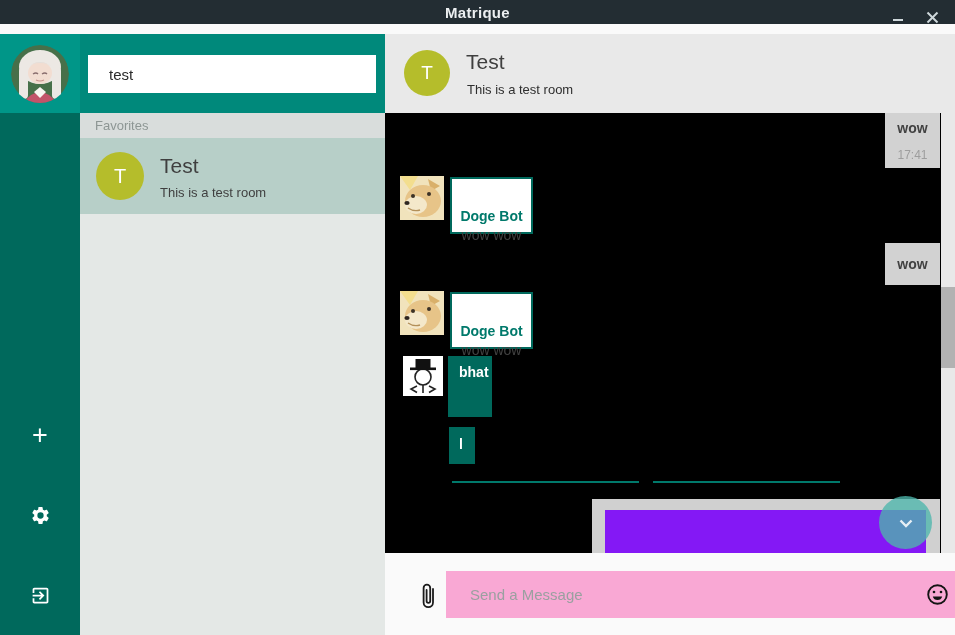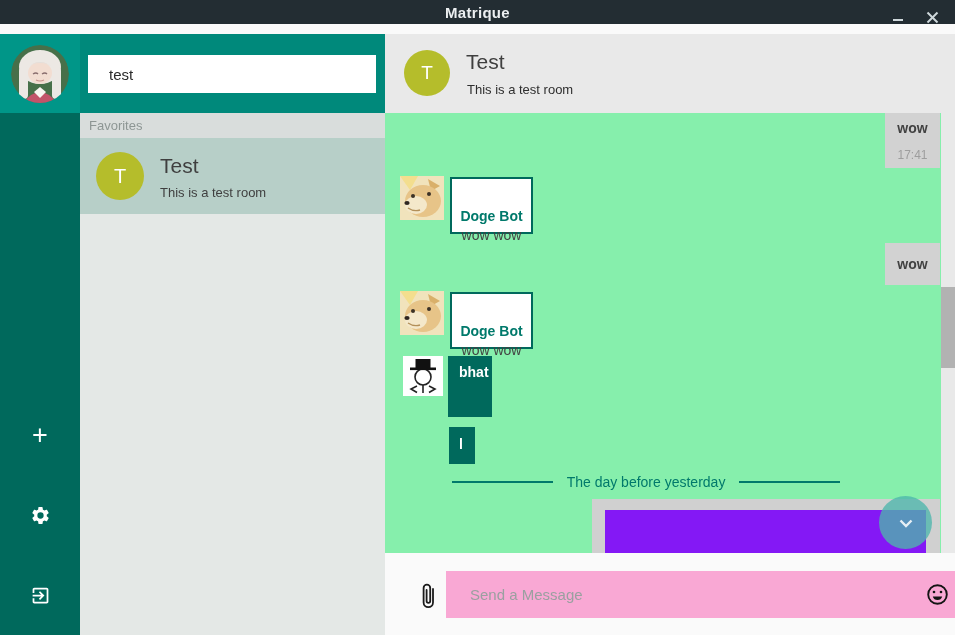--- a/index.html
+++ b/index.html
@@ -20,34 +20,34 @@
   .rail-add{top:377px;font-size:27px;font-weight:300;line-height:1;}
   .rail-settings{top:457px;}
   .rail-logout{top:537px;}
   
   .roomcol{position:absolute;left:80px;top:34px;width:305px;height:601px;background:#e4e8e6;}
   .search-header{position:relative;height:79px;background:#00897b;}
   .search-input{position:absolute;left:8px;top:21px;width:288px;height:38px;border:none;outline:none;
                 background:#fff;font-size:15px;color:#2b2b2b;padding:0 8px 0 21px;box-sizing:border-box;
                 font-family:"Liberation Sans",sans-serif;}
   .favorites{height:25px;background:#d9dddc;display:flex;align-items:center;
-             padding-left:9px;font-size:13px;color:#8d9694;}
+             padding-left:15px;font-size:13px;color:#8d9694;}
   .room-item{position:relative;height:76px;background:#b7cfc8;cursor:pointer;}
   .room-avatar{position:absolute;left:16px;top:14px;width:48px;height:48px;border-radius:50%;
                background:#b5bd2b;color:#fff;display:flex;align-items:center;justify-content:center;font-size:20px;}
   .room-name{position:absolute;left:80px;top:16px;font-size:21px;color:#3f3f3f;}
   .room-topic{position:absolute;left:80px;top:47px;font-size:13px;color:#3f3f3f;}
   
   .chatcol{position:absolute;left:385px;top:34px;width:570px;height:601px;background:#fafafa;}
   .chat-header{position:relative;height:79px;background:#e9e9e9;}
   .chat-avatar{position:absolute;left:19px;top:16px;width:46px;height:46px;border-radius:50%;
                background:#b5bd2b;color:#fff;display:flex;align-items:center;justify-content:center;font-size:19px;}
   .chat-title{position:absolute;left:81px;top:16px;font-size:21px;color:#3f3f3f;}
   .chat-topic{position:absolute;left:82px;top:48px;font-size:13px;color:#2e2e2e;}
-  .viewport{position:absolute;left:0;top:79px;width:570px;height:440px;overflow:hidden;background:#86efac;}
+  .viewport{position:absolute;left:0;top:79px;width:570px;height:440px;overflow:hidden;background:#000000;}
   .scroll-track{position:absolute;right:0;top:0;width:14px;height:440px;background:#e9e9e9;}
   .scroll-thumb{position:absolute;right:0;top:174px;width:14px;height:81px;background:#b2b2b2;cursor:pointer;}
   .msg-sent{position:absolute;right:15px;background:#d2d2d2;display:flex;flex-direction:column;
             align-items:center;justify-content:center;}
   .msg-sent .txt{font-size:14px;font-weight:bold;color:#424242;}
   .msg-sent .time{font-size:12px;color:#9e9e9e;margin-top:12px;}
   .sent-1{top:0;width:55px;height:55px;}
   .sent-2{top:130px;width:55px;height:42px;}
   .msg-avatar{position:absolute;width:44px;height:44px;overflow:hidden;}
   .doge-1{left:15px;top:63px;}
@@ -225,21 +225,20 @@
       <div class="bubble-filled bhat-bubble">
         <span>bhat</span>
       </div>
 
       <div class="bubble-filled l-bubble">
         <span>l</span>
       </div>
 
       <div class="day-divider">
         <span class="line"></span>
-        <span>The day before yesterday</span>
         <span class="line"></span>
       </div>
 
       <div class="msg-image">
         <div class="image-rect" style="background: rgb(132, 24, 245);"></div>
       </div>
 
       <div class="scroll-track"></div>
       <div class="scroll-thumb"></div>
     </div>

